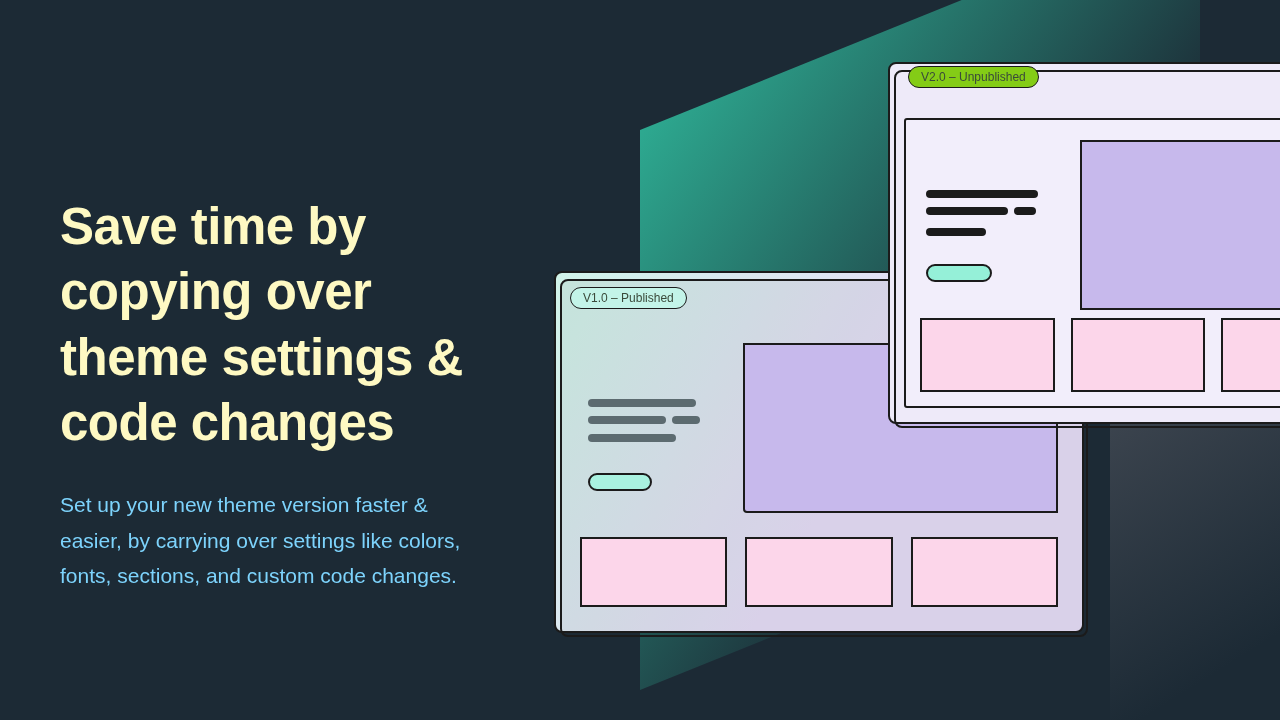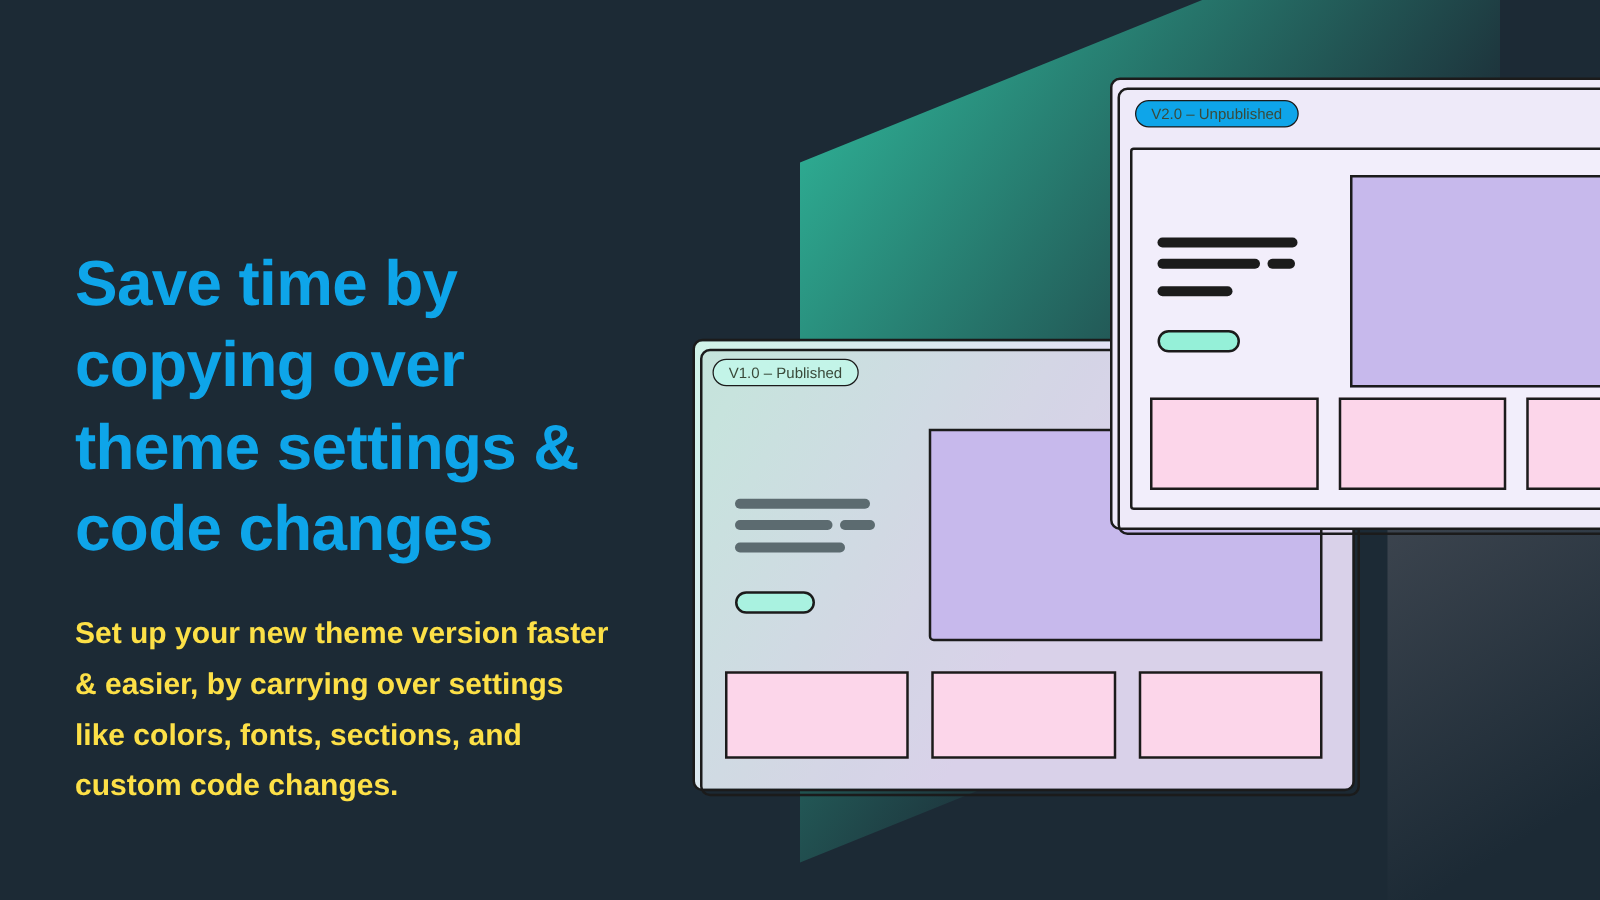--- a/index.html
+++ b/index.html
@@ -11,32 +11,32 @@
     overflow: hidden;
     position: relative;
   }
   .text-col {
     position: absolute;
     left: 60px;
     top: 194px;
     width: 430px;
   }
   .headline {
-    color: #0ea5e9;
+    color: #fef9c3;
     font-size: 51px;
     font-weight: 600;
     line-height: 1.28;
     letter-spacing: -0.5px;
     margin-bottom: 32px;
   }
   .subtext {
-    color: #fde047;
-    font-size: 24px;
+    color: #7dd3fc;
+    font-size: 21px;
     line-height: 1.7;
-    font-weight: 700;
+    font-weight: 400;
   }
 
   
   .beam1 {
     position: absolute;
     width: 560px;
     height: 560px;
     left: 640px;
     top: 130px;
     background: linear-gradient(135deg, #2fb79a 0%, rgba(47,183,154,0) 70%);
@@ -125,21 +125,21 @@
     z-index: 3;
   }
   .win2::after{
     content:"";
     position:absolute;
     left:4px; right:-6px; top:6px; bottom:-6px;
     border:2px solid #1b1b1b;
     border-radius:8px;
     z-index:-1;
   }
-  .win2 .badge{ position:absolute; left:18px; top:16px; background:#0ea5e9; }
+  .win2 .badge{ position:absolute; left:18px; top:2px; background:#84cc16; }
   .win2 .panel{
     position:absolute; left:14px; top:54px; right:14px; bottom:14px;
     border:2px solid #1b1b1b; border-radius:3px; background:#f2eefb;
     padding:16px;
   }
   .win2 .hero{
     position:absolute; left:190px; top:76px; width:300px; height:170px;
     background:#c7b9ec; border:2px solid #1b1b1b;
   }
   .win2 .textlines{ position:absolute; left:36px; top:126px;}

